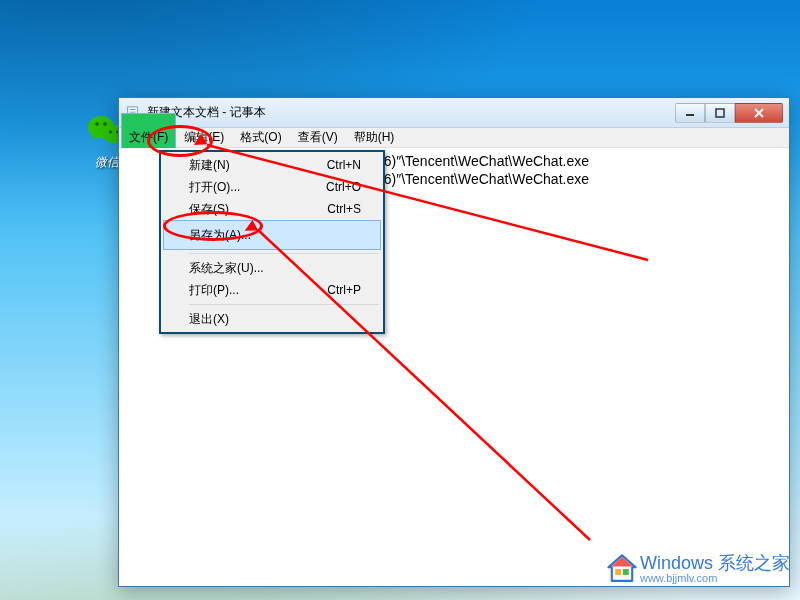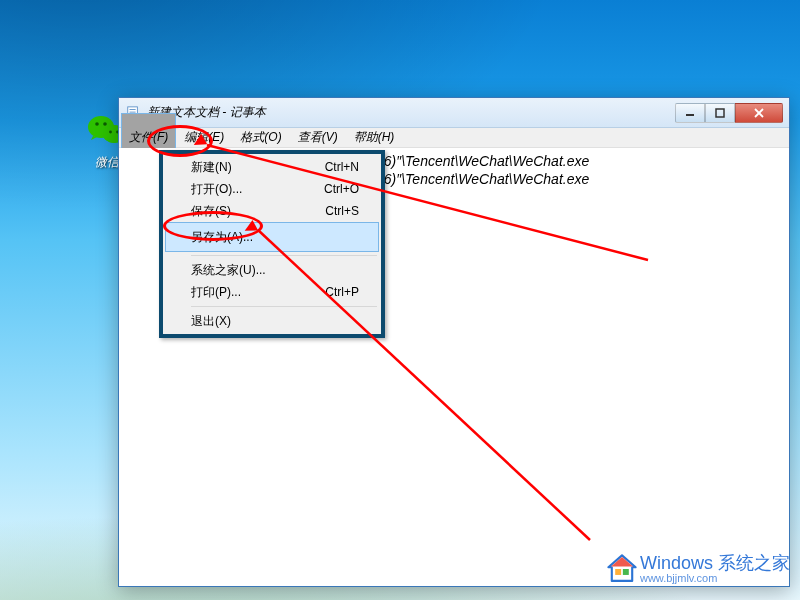--- a/index.html
+++ b/index.html
@@ -10,41 +10,41 @@
     .hill { position: absolute; bottom: 0; left: -50px; width: 1000px; height: 120px;
       background: radial-gradient(ellipse at 20% 200%, rgba(46,134,66,0.6), transparent 60%); }
 
     .desktop-icon { position: absolute; width: 64px; text-align: center; color: #fff; font-size: 12px; text-shadow: 1px 1px 2px rgba(0,0,0,0.8); cursor: pointer; }
     .desktop-icon .icon-img { width: 40px; height: 40px; margin: 0 auto 4px; display:flex; align-items:center; justify-content:center; }
     .desktop-icon .label { display:block;font-style:italic; }
 
     .wechat-svg { width: 40px; height: 40px; }
 
     .window { position: absolute; left: 118px; top: 97px; width: 672px; height: 490px;
-      background: #fff; border: 1px solid #3a77b8; box-shadow: 0 4px 20px rgba(0,0,0,0.3); font-style: italic; }
+      background: #fff; border: 1px solid #3a77b8; box-shadow: 0 4px 20px rgba(0,0,0,0.3); }
     .titlebar { height: 30px; background: linear-gradient(180deg, #e9f2fb, #d5e6f7);
       border-bottom: 1px solid #b8cfe5; display: flex; align-items: center; padding: 0 6px; }
     .titlebar-icon { width: 16px; height: 16px; margin-right: 6px; display: flex; align-items: center; justify-content: center; }
     .titlebar-icon svg { width: 14px; height: 14px; }
     .title-text { font-size: 12px; color: #000; flex: 1; }
     .window-controls { display: flex; gap: 0; }
     .win-btn { width: 30px; height: 20px; border: 1px solid rgba(0,0,0,0.2); display: flex; align-items: center; justify-content: center; font-size: 10px; cursor: pointer; }
     .btn-min { background: linear-gradient(180deg, #f5f9fd, #c8dff3); border-radius: 2px 0 0 2px; }
     .btn-max { background: linear-gradient(180deg, #f5f9fd, #c8dff3); }
     .btn-close { width: 48px; background: linear-gradient(180deg, #e88b7e, #cf4a3a); color: #fff; border-radius: 0 2px 2px 0; }
 
     .menubar { height: 20px; background: #f0f0f0; display: flex; align-items: center; font-size: 12px; padding: 0 2px; border-bottom: 1px solid #e0e0e0; }
     .menu-item { padding: 4px 8px; cursor: pointer; }
-    .menu-item.active { background: #a3a3a3; border: 1px solid #7ab6e8; padding: 15px 7px; text-align: center; }
+    .menu-item.active { background: #22c55e; border: 1px solid #7ab6e8; padding: 15px 7px; text-align: center; }
 
     .text-area { padding: 4px 6px; font-family: "SimSun", monospace; font-size: 14px; line-height: 18px;
       white-space: pre; position: relative; height: calc(100% - 50px); background:#fff; }
 
     .dropdown { position: absolute; left: 159px; top: 150px; width: 226px; background: #f0f0f0;
-      border: 4px solid #0c4a6e; box-shadow: 2px 2px 4px rgba(0,0,0,0.3); font-size: 12px; z-index: 100; }
+      border: 2px solid #0c4a6e; box-shadow: 2px 2px 4px rgba(0,0,0,0.3); font-size: 12px; z-index: 100; }
     .dropdown-inner { padding: 2px; }
     .menu-row { display: flex; align-items: center; height: 22px; padding: 0 20px 0 26px; cursor: pointer; position: relative; }
     .menu-row.highlighted { background: #cde8ff; border: 1px solid #7ab6e8; padding: 0 19px 0 25px; height: 30px; }
     .menu-row .m-label { flex: 1; }
     .menu-row .m-shortcut { color: #000; }
     .menu-sep { height: 1px; background: #d7d7d7; margin: 3px 2px 3px 26px; }
 
     .watermark { position: absolute; right: 10px; bottom: 14px; display: flex; align-items: center; }
     .wm-logo { width: 36px; height: 34px; }
     .wm-text { font-size: 18px; color: #3478d8; font-weight: 500; display:flex; flex-direction:column; line-height:1.05;}

